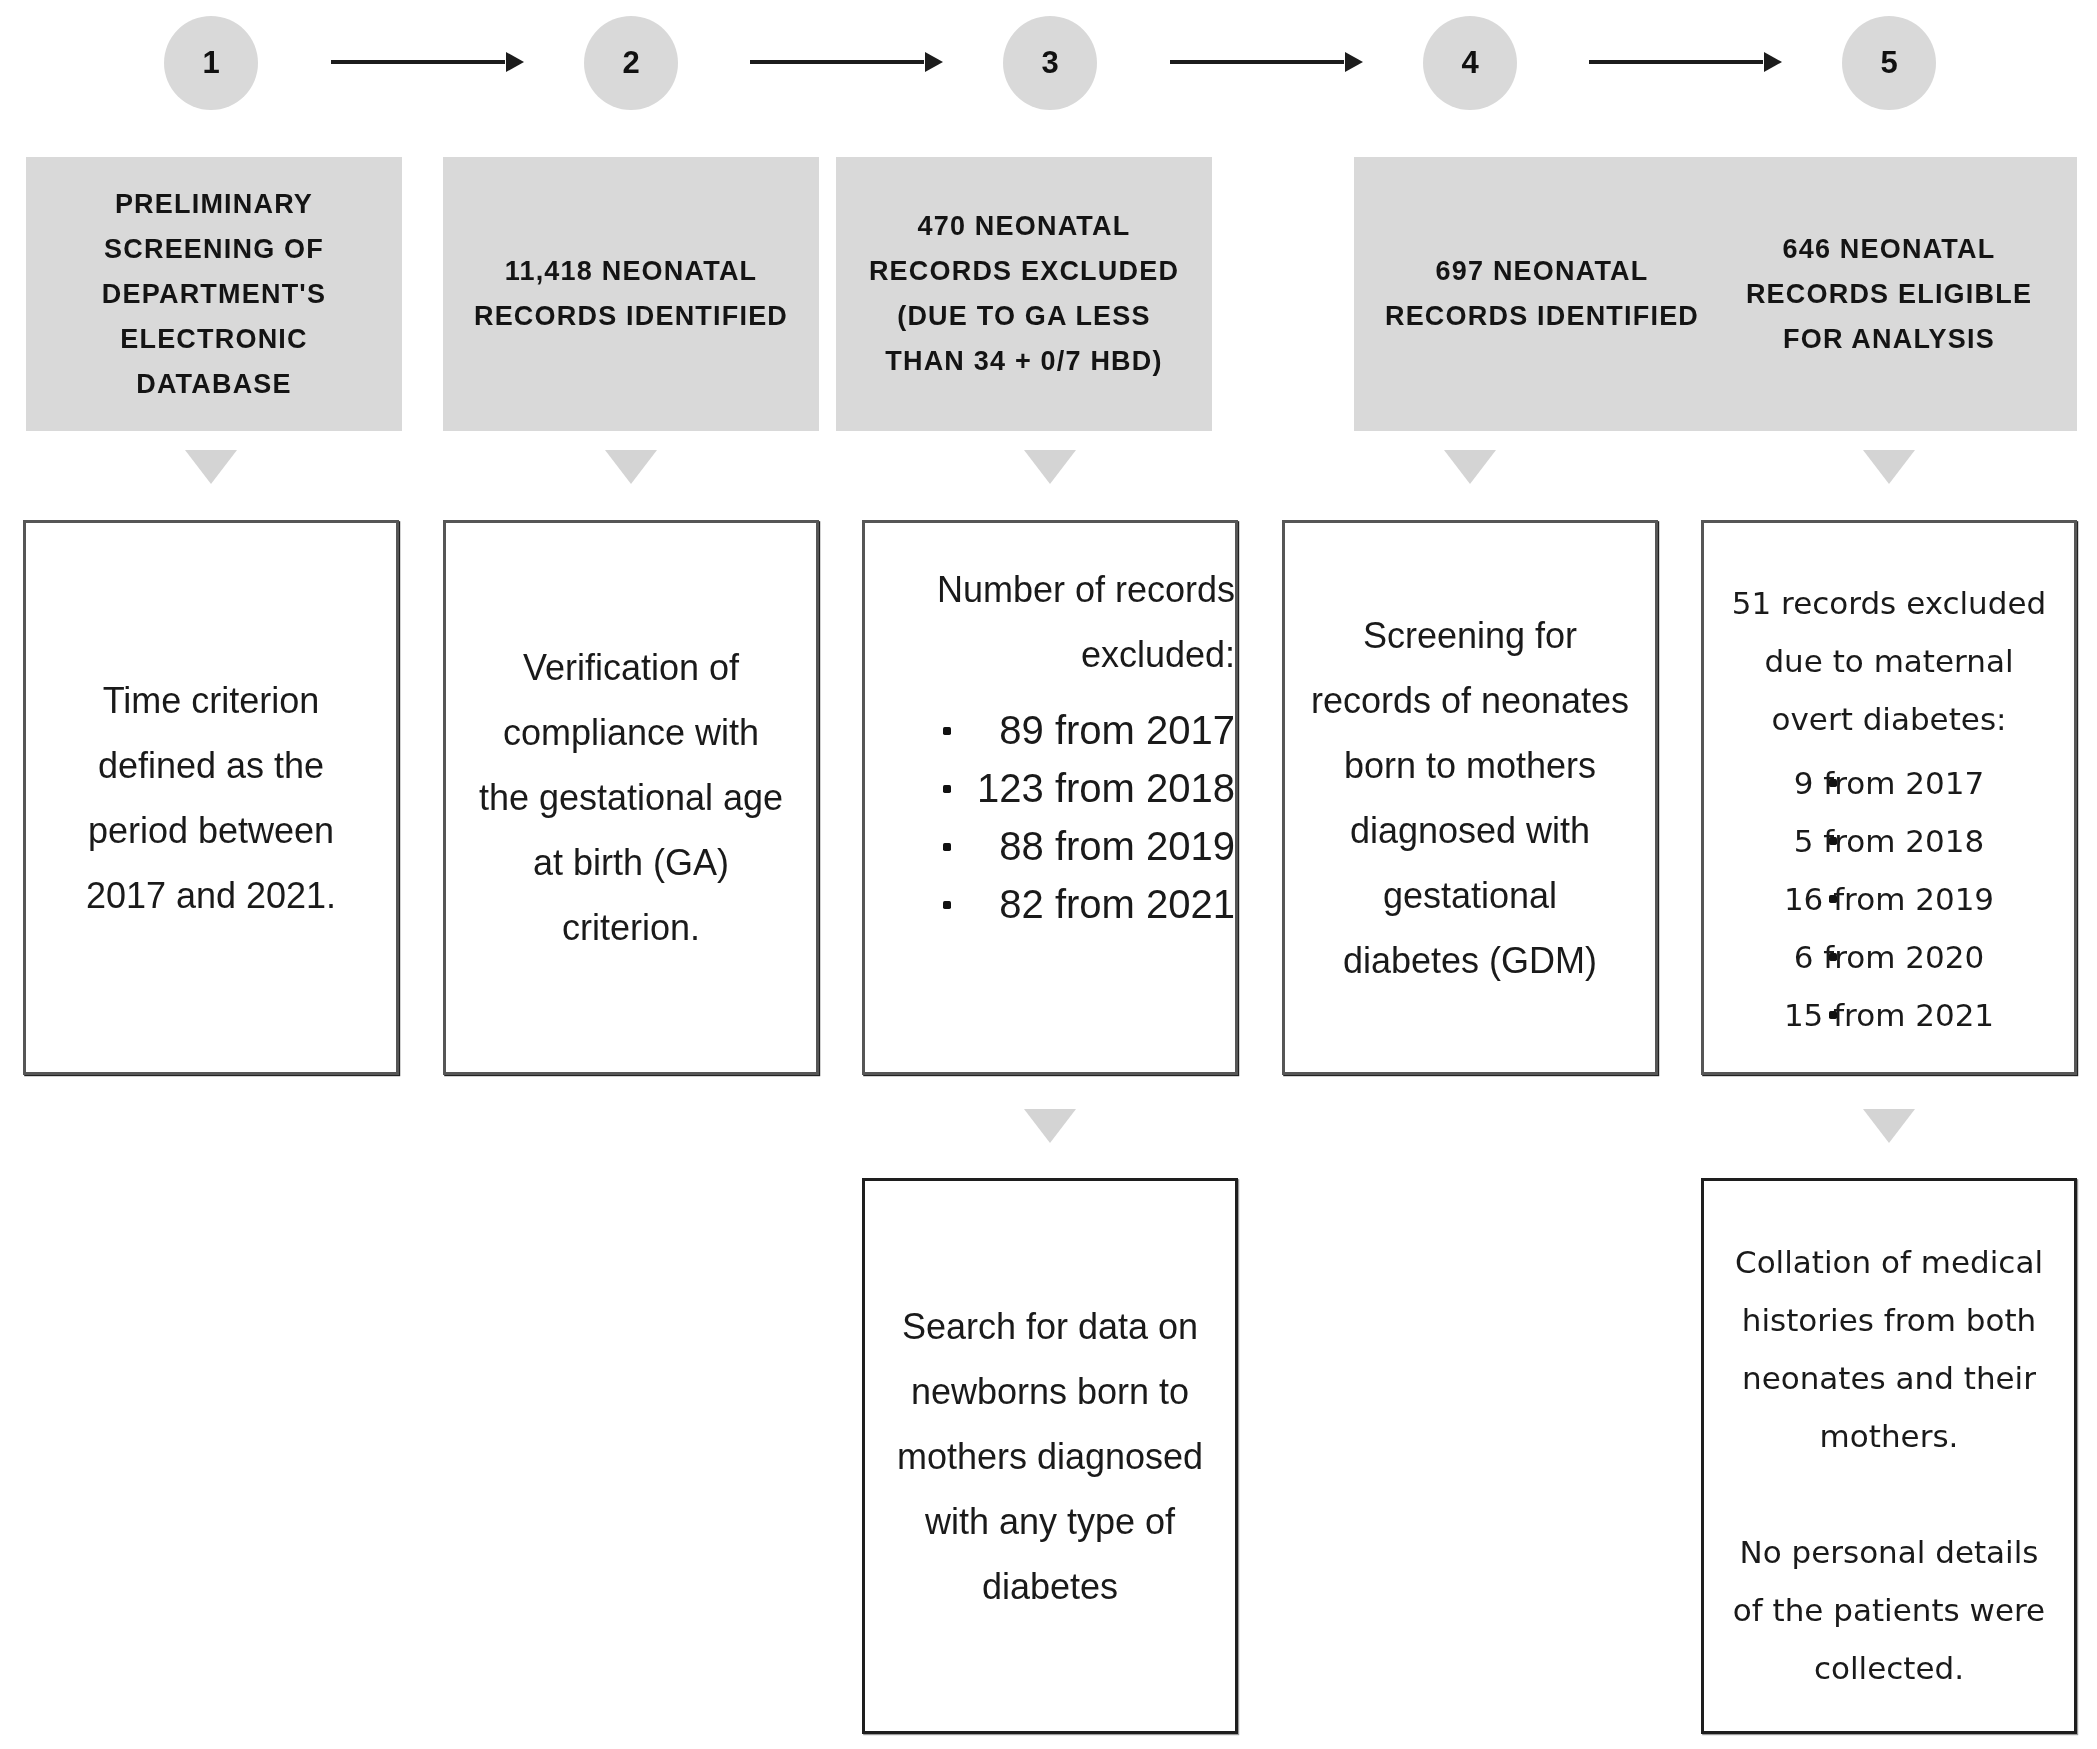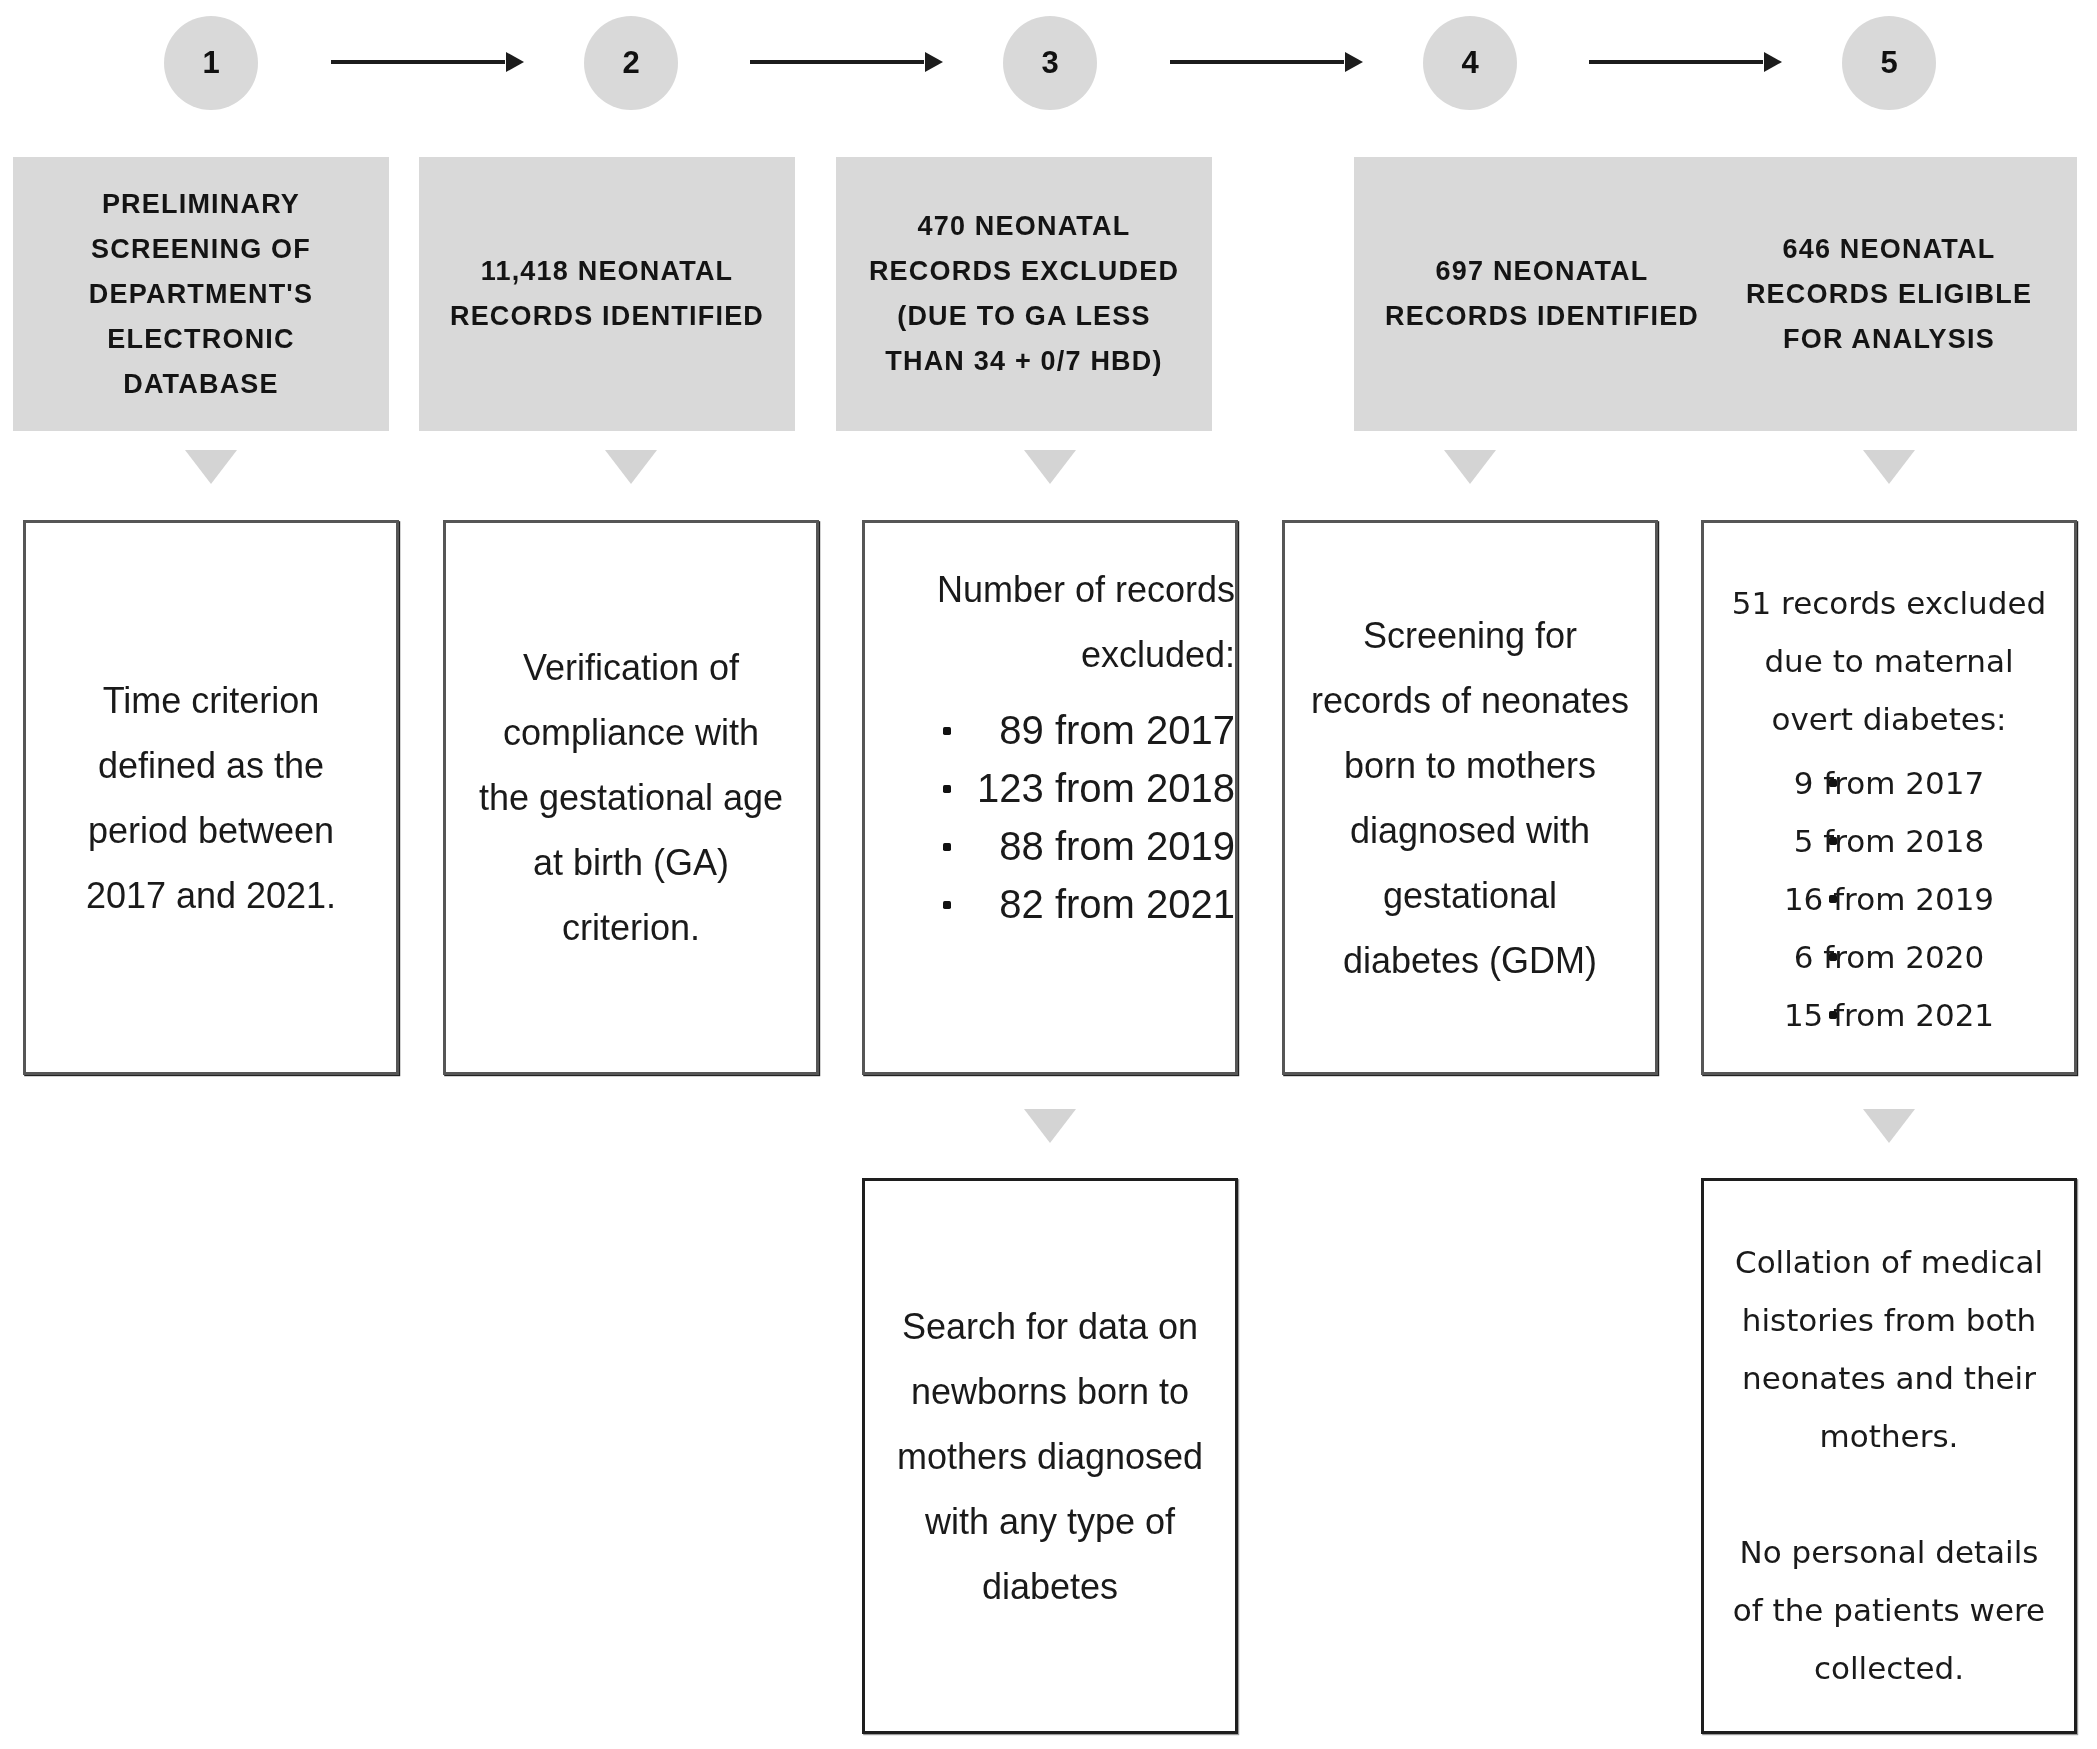--- a/index.html
+++ b/index.html
@@ -93,28 +93,28 @@
     </div>
   <div class="circle" style="left:1842px">
       <span>5</span>
     </div>
 
   <div class="arrow" style="left:331px"></div>
   <div class="arrow" style="left:750px"></div>
   <div class="arrow" style="left:1170px"></div>
   <div class="arrow" style="left:1589px"></div>
 
-  <div class="gray-box" style="left:13px">
+  <div class="gray-box" style="left:26px">
       <div class="gray-box-text">PRELIMINARY
 SCREENING OF
 DEPARTMENT'S
 ELECTRONIC
 DATABASE</div>
     </div>
-  <div class="gray-box" style="left:419px">
+  <div class="gray-box" style="left:443px">
       <div class="gray-box-text">11,418 NEONATAL
 RECORDS IDENTIFIED</div>
     </div>
   <div class="gray-box" style="left:836px">
       <div class="gray-box-text">470 NEONATAL
 RECORDS EXCLUDED
 (DUE TO GA LESS
 THAN 34 + 0/7 HBD)</div>
     </div>
   <div class="gray-box" style="left:1354px">

